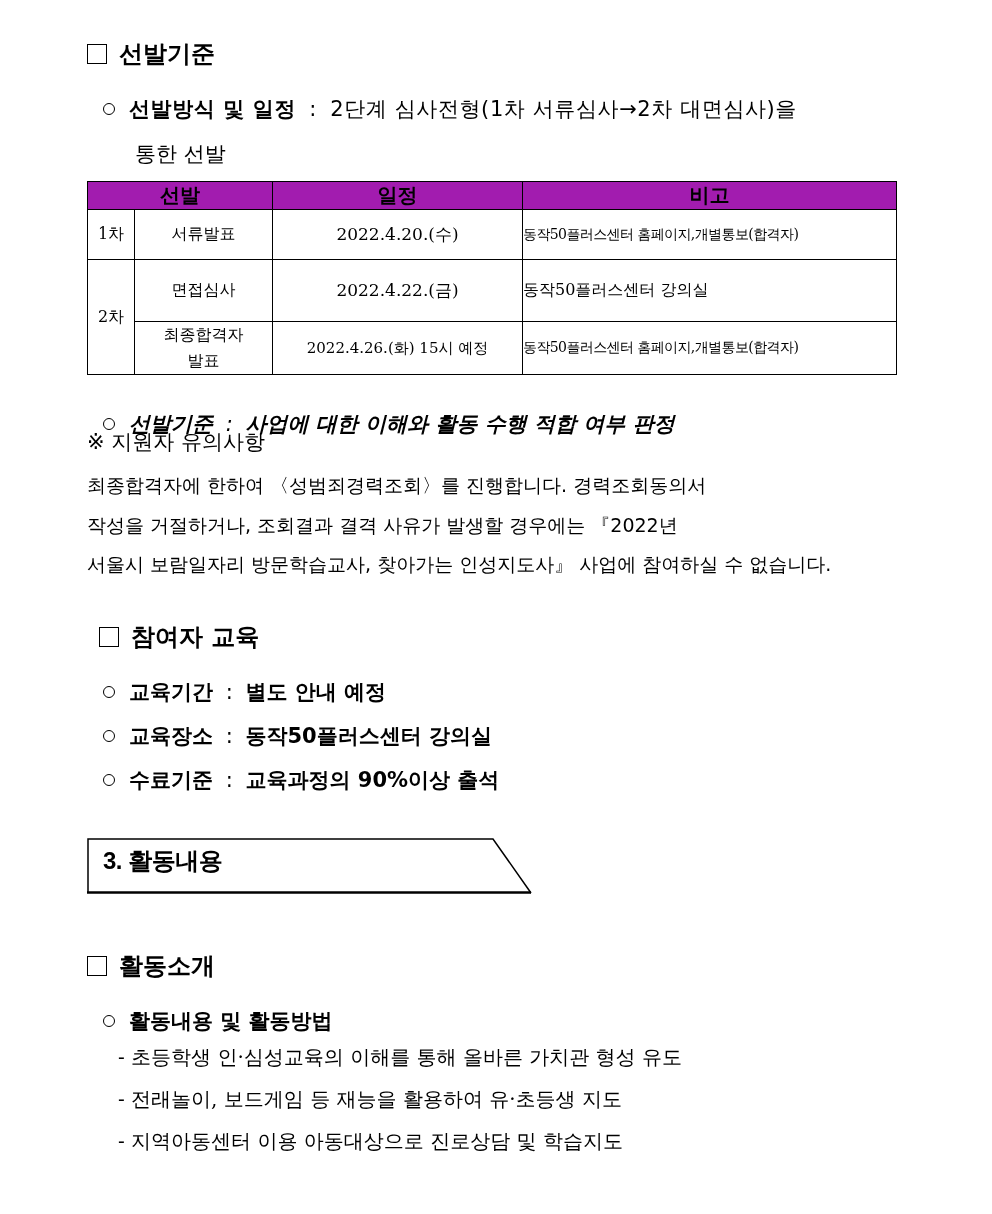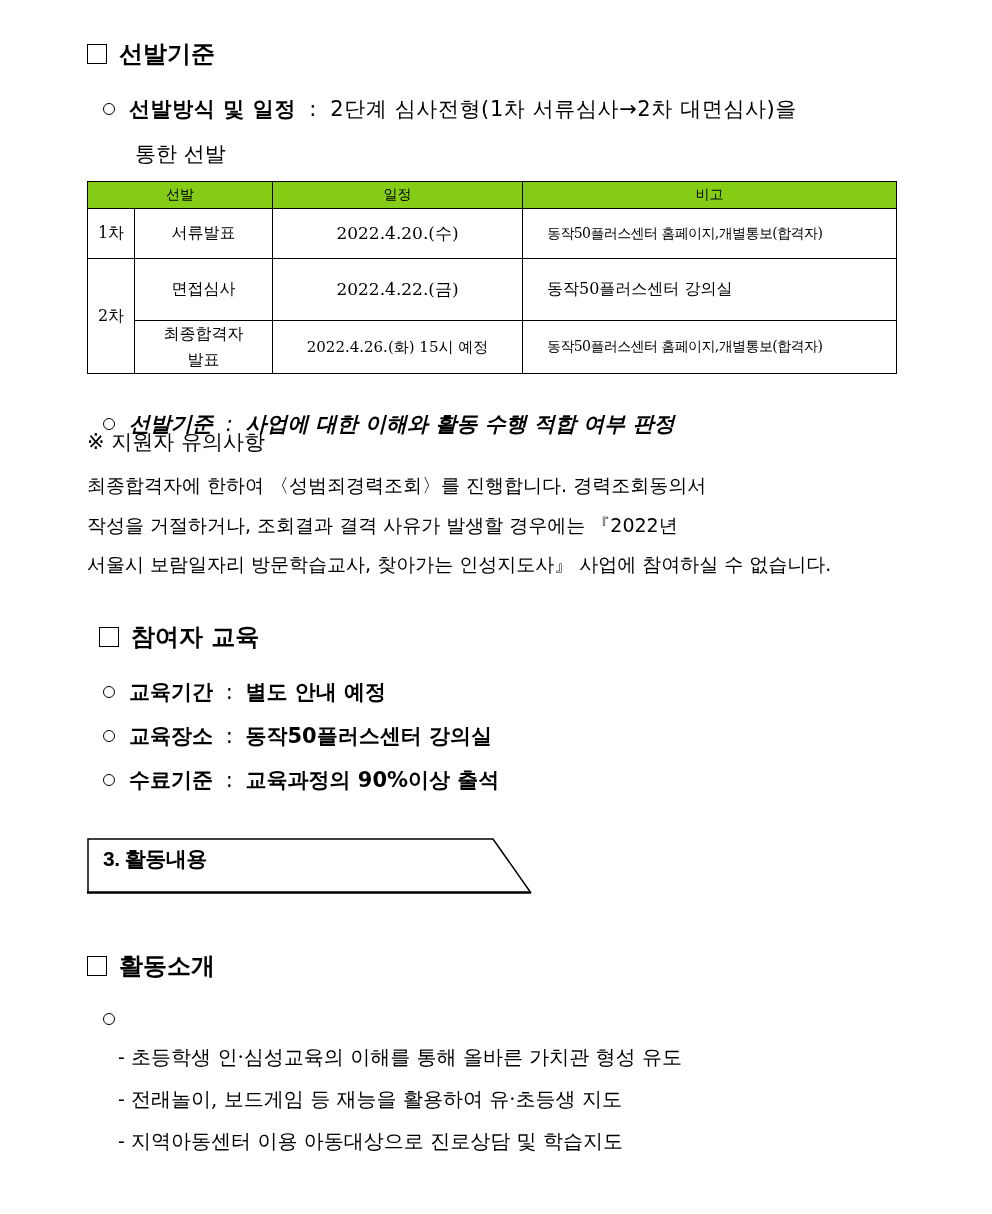--- a/index.html
+++ b/index.html
@@ -11,30 +11,30 @@
   .bullet { display:inline-block; width:12px; height:12px; border:1.6px solid #000; border-radius:50%; box-sizing:border-box; margin-right:14px; vertical-align:1px; }
   .item { font-size:21px;margin-top:7px; }
   .item b { font-weight:bold; }
   .note-head { font-size:21px; }
   .para { font-size:19px; }
   .dash-item { font-size:20px; font-family:"DejaVu Serif", "Liberation Serif", serif; }
 
   table.sched { position:absolute; left:87px; top:181px; width:809px; border-collapse:collapse; table-layout:fixed;
                 font-family:"DejaVu Serif","Liberation Serif", serif; }
   table.sched td, table.sched th { border:1.3px solid #000; padding:0; text-align:center; vertical-align:middle; }
-  table.sched th { background:#84cc16; font-weight:normal; font-size:14px; height:26px; font-family:"DejaVu Serif","Liberation Serif",serif; }
+  table.sched th { background:#a21caf; font-weight:bold; font-size:20px; height:26px; font-family:"DejaVu Serif","Liberation Serif",serif; }
   table.sched td { font-size:16px; }
-  table.sched td.note { text-align:left; padding-left:24px; font-size:14px; letter-spacing:-0.6px; }
+  table.sched td.note { text-align:left; padding-left:0; font-size:14px; letter-spacing:-0.6px; }
   table.sched td.note.wide { font-size:16px; letter-spacing:0px; }
   table.sched td.date { font-size:17px; }
   .stage { font-size:16px; }
 
   .banner { position:absolute; left:87px; top:838px; width:445px; height:56px; }
   .banner svg { position:absolute; left:0; top:0; }
-  .banner .label { position:absolute; left:16px; top:7px; font-size:21px; font-weight:bold; letter-spacing:-0.5px; font-family:"Liberation Sans","DejaVu Sans",sans-serif; }
+  .banner .label { position:absolute; left:16px; top:7px; font-size:24px; font-weight:bold; letter-spacing:-0.5px; font-family:"Liberation Sans","DejaVu Sans",sans-serif; }
 </style>
 </head>
 <body>
 
 <div class="abs sec-head" style="left:87px; top:38px;">
   <span class="checkbox"></span><span>선발기준</span>
 </div>
 
 <div class="abs item" style="left:103px; top:88px; letter-spacing:0.6px;">
   <span class="bullet"></span><b>선발방식 및 일정</b>
@@ -116,18 +116,18 @@
     <line x1="0" y1="54.5" x2="444" y2="54.5" stroke="#000" stroke-width="2.5"></line>
   </svg>
   <div class="label">3. 활동내용</div>
 </div>
 
 <div class="abs sec-head" style="left:87px; top:950px;">
   <span class="checkbox"></span><span>활동소개</span>
 </div>
 
 <div class="abs item" style="left:103px; top:1000px;">
-  <span class="bullet"></span>
+  <span class="bullet"></span><b>활동내용 및 활동방법</b>
 </div>
 
 <div class="abs dash-item" style="left:118px; top:1044px;">- 초등학생 인·심성교육의 이해를 통해 올바른 가치관 형성 유도</div>
 <div class="abs dash-item" style="left:118px; top:1086px;">- 전래놀이, 보드게임 등 재능을 활용하여 유·초등생 지도</div>
 <div class="abs dash-item" style="left:118px; top:1128px;">- 지역아동센터 이용 아동대상으로 진로상담 및 학습지도</div>
 
 </body></html>

